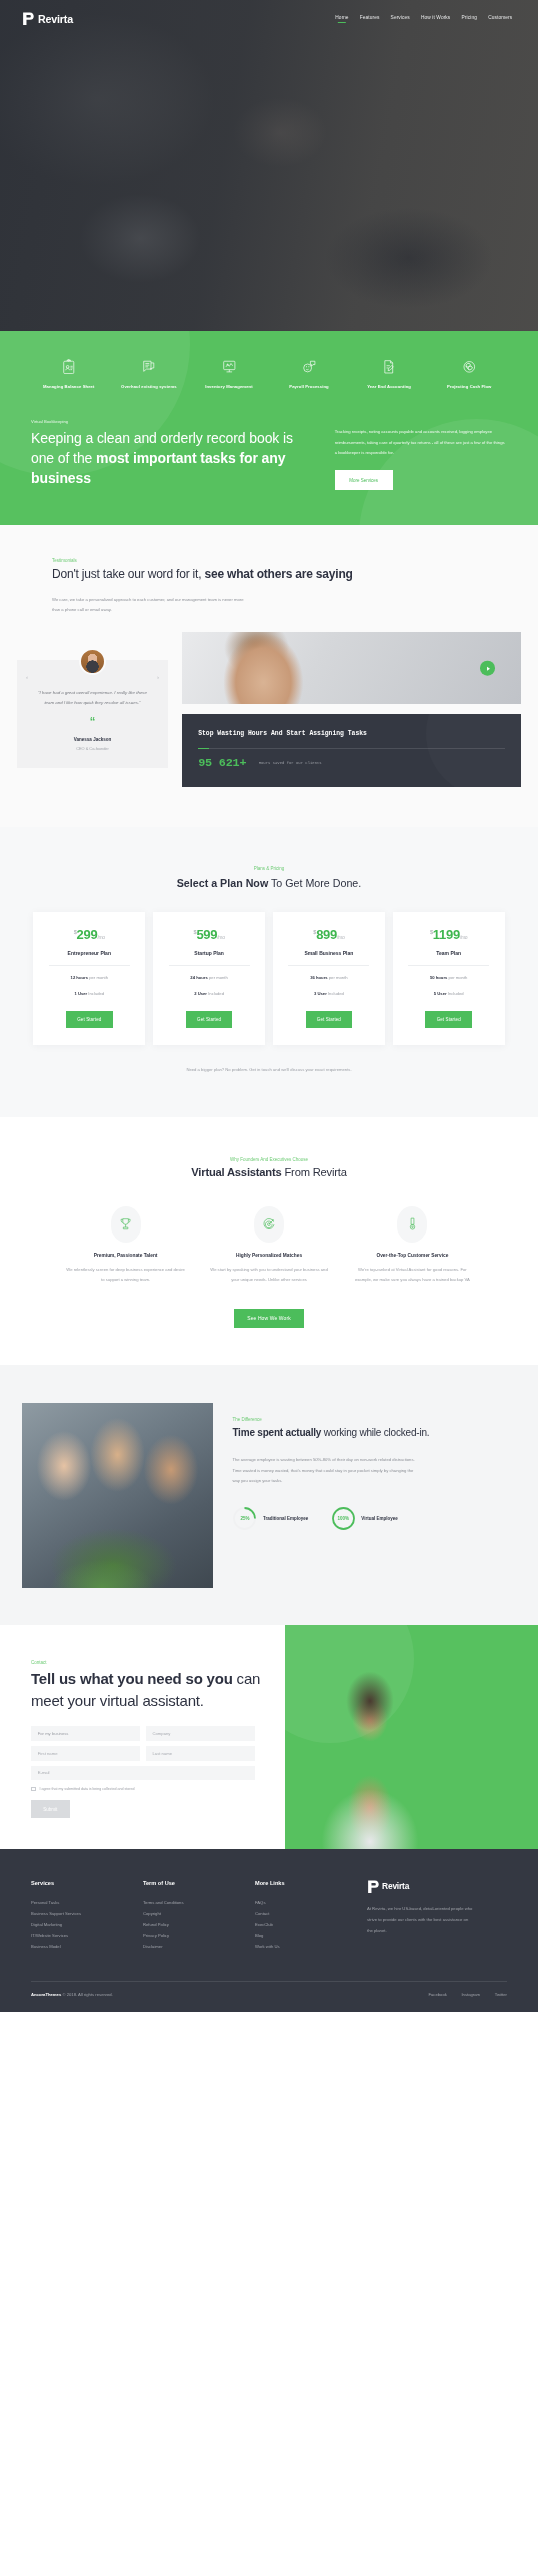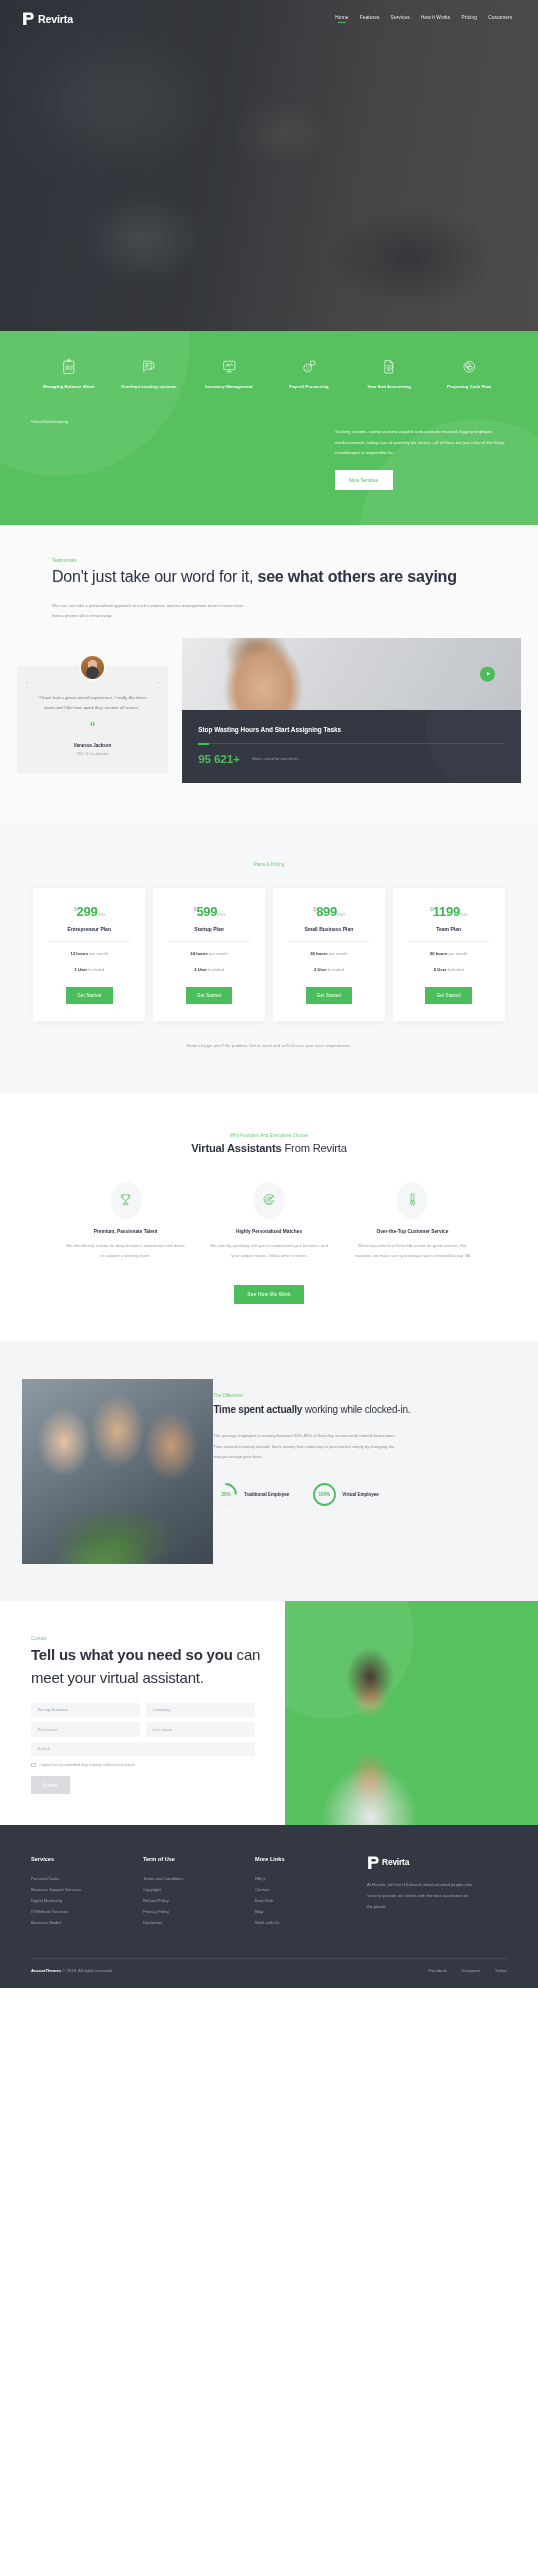--- a/index.html
+++ b/index.html
@@ -103,21 +103,21 @@
   .green-p { color:rgba(255,255,255,.93); font-size:4.2px; line-height:2.45; }
   .btn-white {
     display:inline-block; margin-top:12.3px; background:#fff; color:#4cbd5b;
     font-size:4.5px; padding:7.3px 14.6px; border:none; cursor:pointer;
   }
 
   
   .testi { background:#fafafa; padding:33px 0 40px 0; }
   .testi-head { padding:0 52px; }
   .eyebrow { color:#6dcb74; font-size:4.5px; margin-bottom:3.4px; }
-  h2.big { font-size:16px; line-height:1.38; font-weight:300; color:#2e3241; letter-spacing:-0.2px; }
+  h2.big { font-size:12px; line-height:1.38; font-weight:300; color:#2e3241; letter-spacing:-0.2px; }
   h2.big b { font-weight:bold; }
   .testi-sub { margin-top:12.3px; font-size:4.2px; color:#8c8f96; line-height:2.4; max-width:196px; }
   .testi-body { display:flex; margin-top:17px; padding:0 17px; align-items:flex-start; }
   .quote-card {
     width:151px; background:#f1f1f2; padding:19px 19px 17px 19px;
     margin-top:28px; position:relative; text-align:center;
   }
   .q-avatar {
     width:27px; height:27px; border-radius:50%; margin:-31px auto 0 auto;
     border:2.2px solid #fafafa; overflow:hidden;
@@ -143,22 +143,22 @@
   .play {
     position:absolute; right:26px; top:50%; transform:translateY(-50%);
     width:14.6px; height:14.6px; border-radius:50%; background:#4cbd5b;
     display:flex; align-items:center; justify-content:center; cursor:pointer;
   }
   .play i {
     width:0; height:0; border-left:3.9px solid #fff;
     border-top:2.8px solid transparent; border-bottom:2.8px solid transparent; margin-left:1.1px;
   }
   .dark-card {
-    margin-left:6.7px; background:#343842;
-    padding:14.6px 15.7px 17px 15.7px; position:relative; overflow:hidden;
+    margin-left:6.7px; margin-top:10px; background:#343842;
+    padding:14.6px 15.7px 17px 15.7px; position:relative; overflow:hidden;font-family:Liberation Mono, monospace;
   }
   .dark-card:before{
     content:""; position:absolute; right:-34px; top:-45px; width:129px; height:129px;
     border-radius:50%; background:rgba(255,255,255,.025);
   }
   .dark-h3 { color:#fff; font-size:6.4px; font-weight:bold; line-height:1.55; position:relative; }
   .dark-rule { margin:9px 0 7.8px 0; height:0.6px; background:rgba(255,255,255,.12); position:relative; }
   .dark-rule:before{ content:""; position:absolute; left:0; top:0; width:11.2px; height:1.1px; background:#4cbd5b; }
   .dark-stats { display:flex; align-items:center; gap:12.3px; position:relative; }
   .stat-num { color:#4cbd5b; font-size:11.8px; font-weight:bold; letter-spacing:-0.2px; }
@@ -192,21 +192,21 @@
   .why-ico {
     width:30px; height:37px; margin:0 auto; border-radius:50%/46%;
     background:#f5f6f7; display:flex; align-items:center; justify-content:center;
   }
   .why-t { margin-top:10px; font-size:4.8px; font-weight:bold; color:#2e3241; }
   .why-p { margin-top:7.8px; font-size:4.2px; color:#9a9da4; line-height:2.35; }
   .why .btn-green { margin-top:23.5px; padding:6.7px 13.5px; }
 
   
   .diff { background:#f4f5f6; padding:33px 0 37px 0; }
-  .diff-inner { display:flex; padding:0 22.4px; }
+  .diff-inner { display:flex; padding:0 22.4px; gap:19px; }
   .diff-photo {
     width:191px; height:185px; margin-top:4.5px;
     background:
       radial-gradient(ellipse 39px 50px at 22% 34%, #e6c3a4 0%, rgba(230,195,164,0) 70%),
       radial-gradient(ellipse 39px 53px at 50% 28%, #d8b089 0%, rgba(216,176,137,0) 70%),
       radial-gradient(ellipse 39px 50px at 78% 36%, #c79a74 0%, rgba(199,154,116,0) 70%),
       radial-gradient(ellipse 84px 50px at 48% 88%, #4d7a3f 0%, rgba(77,122,63,0) 75%),
       linear-gradient(150deg,#8f9ba3 0%,#6f7c86 35%,#515c66 70%,#3f4850 100%);
     position:relative;
   }
@@ -386,20 +386,21 @@
             <path d="M7 12.5c1 3 3 5 6 6.5"></path>
           </svg>
         </div>
         <div class="lbl">Projecting Cash Flow</div>
       </div>
     </div>
 
     <div class="green-body">
       <div class="green-left">
         <div class="eyebrow-light">Virtual Bookkeeping</div>
+        <h2 class="green-h2"><span>Keeping a clean and orderly record book is one of the </span><b>most important tasks for any business</b></h2>
       </div>
       <div class="green-right">
         <p class="green-p">Tracking receipts, noting accounts payable and accounts received, logging employee reimbursements, taking care of quarterly tax returns - all of these are just a few of the things a bookkeeper is responsible for.</p>
         <button class="btn-white">More Services</button>
       </div>
     </div>
   </section>
 
   <section class="testi">
     <div class="testi-head">
@@ -432,20 +433,21 @@
             <div class="stat-num">95 621+</div>
             <div class="stat-lbl">Hours saved for our clients</div>
           </div>
         </div>
       </div>
     </div>
   </section>
 
   <section class="pricing">
     <div class="eyebrow">Plans &amp; Pricing</div>
+    <h2><b>Select a Plan Now</b><span> To Get More Done.</span></h2>
 
     <div class="plans">
 
       <div class="plan">
         <div class="price"><span class="cur">$</span><span>299</span><span class="per">/mo</span></div>
         <div class="plan-name">Entrepreneur Plan</div>
         <div class="plan-div"></div>
         <div class="feat"><b>12 hours</b><span> per month</span></div>
         <div class="feat"><b>1 User</b><span> Included</span></div>
         <button class="btn-green">Get Started</button>

